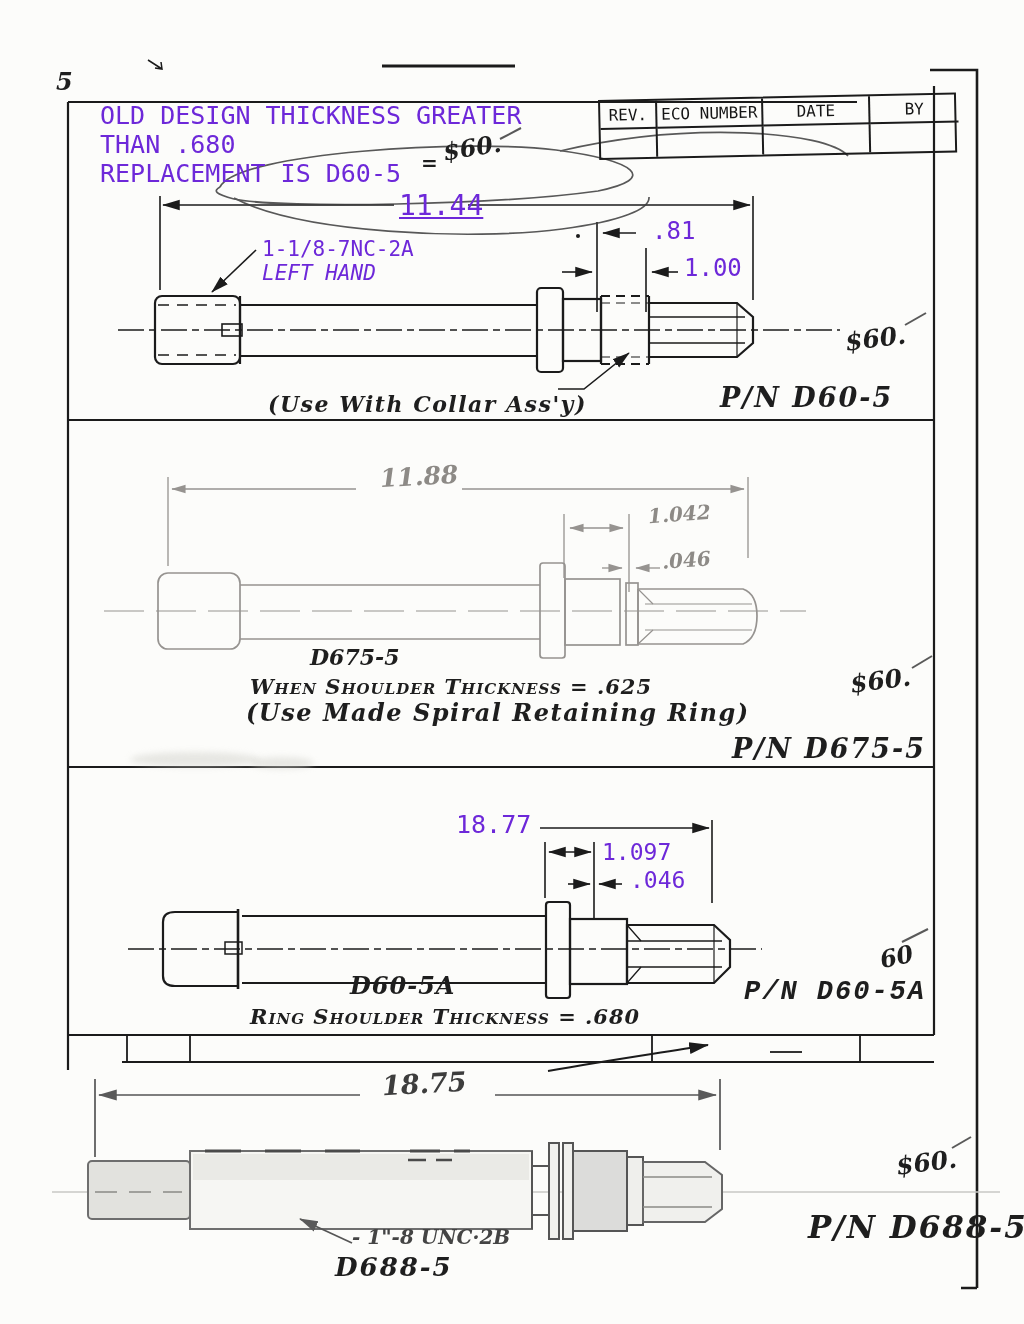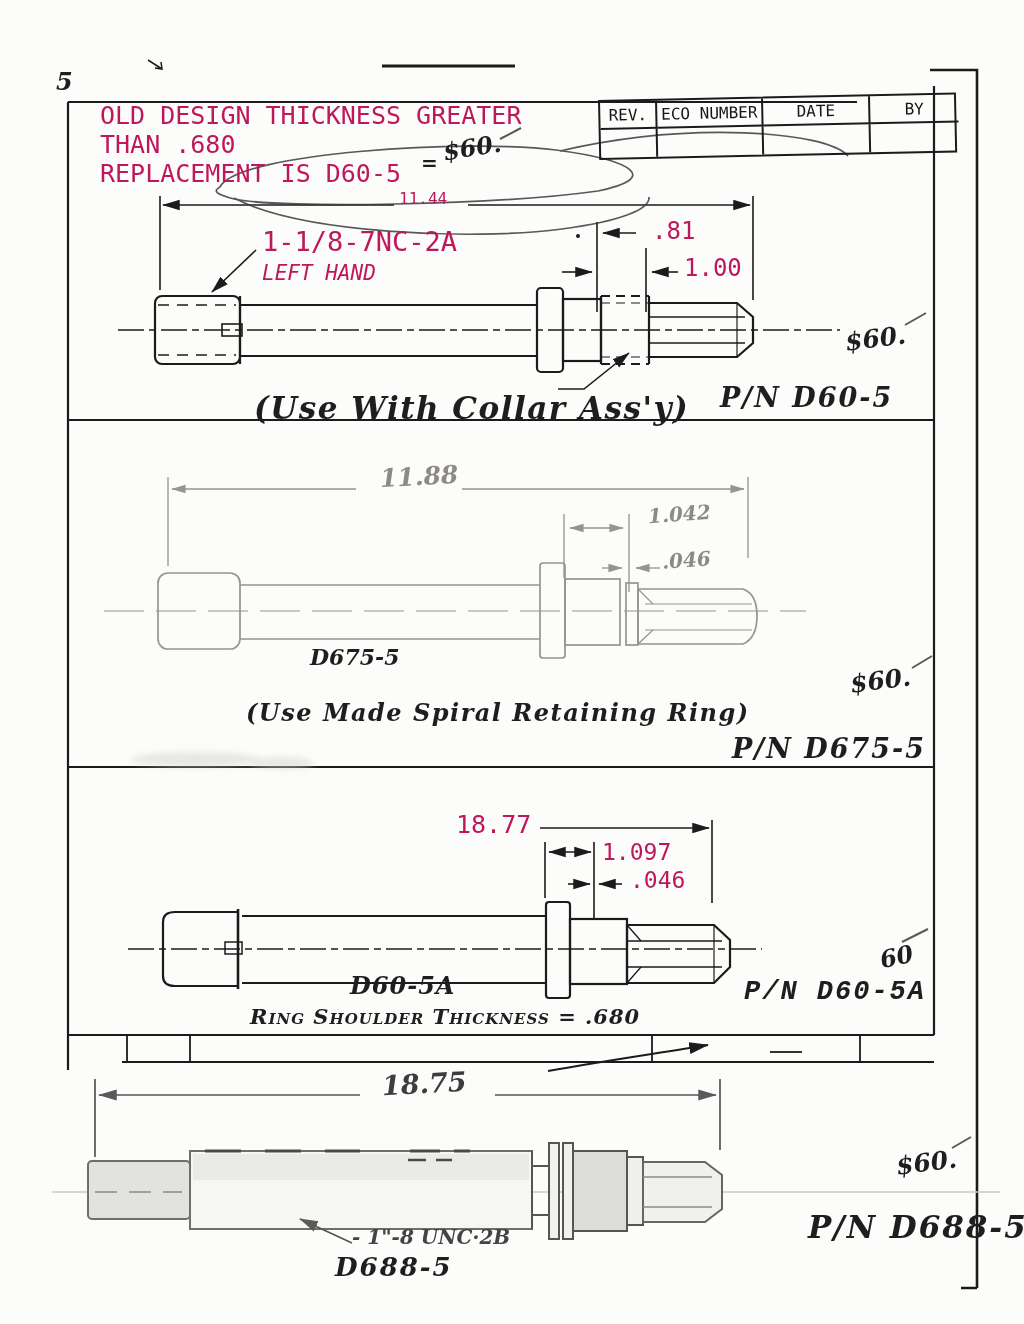--- a/index.html
+++ b/index.html
@@ -5,21 +5,21 @@
   * { margin:0; padding:0; box-sizing:border-box; }
   html,body { background:#e9e9e6; }
   .sheet {
     position:relative; width:1024px; height:1324px;
     background:#fcfcfa; overflow:hidden;
     font-family:"DejaVu Sans Mono","Liberation Mono",monospace;
   }
   .abs { position:absolute; }
   .cad {
     font-family:"DejaVu Sans Mono","Liberation Mono",monospace;
-    color:#be185d; white-space:pre; line-height:1.05;
+    color:#6d28d9; white-space:pre; line-height:1.05;
   }
   .hand {
     font-family:"DejaVu Serif","Liberation Serif",serif;
     font-style:italic; color:#1e1e1e; white-space:pre; line-height:1;
     font-weight:600;
   }
   .hand.sc { font-variant:small-caps; letter-spacing:1px; }
   .hand.pencil { color:#8d8a86; }
   .revtbl {
     left:598px; top:100px; width:358px;
@@ -196,33 +196,34 @@
     <div class="cell">REV.</div>
     <div class="cell">ECO NUMBER</div>
     <div class="cell">DATE</div>
     <div class="cell">BY</div>
     <div class="cell last"></div>
     <div class="cell last"></div>
     <div class="cell last"></div>
     <div class="cell last"></div>
   </div>
 
-  <div class="abs cad" style="left:399px;top:191px;font-size:16px;">11.44</div>
+  <div class="abs cad" style="left:399px;top:191px;font-size:28px;text-decoration:underline;">11.44</div>
   <div class="abs cad" style="left:652px;top:219px;font-size:24px;">.81</div>
   <div class="abs cad" style="left:684px;top:256px;font-size:24px;">1.00</div>
-  <div class="abs cad" style="left:262px;top:228px;font-size:27px;">1-1/8-7NC-2A</div>
+  <div class="abs cad" style="left:262px;top:238px;font-size:21px;">1-1/8-7NC-2A</div>
   <div class="abs cad" style="left:262px;top:262px;font-size:21px;font-style:italic;">LEFT HAND</div>
-  <div class="abs hand" style="left:254px;top:393px;font-size:31px;letter-spacing:1.5px;">(Use With Collar Ass'y)</div>
+  <div class="abs hand" style="left:268px;top:393px;font-size:22px;letter-spacing:1.5px;">(Use With Collar Ass'y)</div>
   <div class="abs hand" style="left:720px;top:384px;font-size:27px;letter-spacing:2px;">P/N D60-5</div>
   <div class="abs hand" style="left:845px;top:326px;font-size:25px;transform:rotate(-7deg);">$60.</div>
 
   <div class="abs hand pencil" style="left:380px;top:464px;font-size:25px;transform:rotate(-3deg);">11.88</div>
   <div class="abs hand pencil" style="left:648px;top:504px;font-size:20px;transform:rotate(-4deg);">1.042</div>
   <div class="abs hand pencil" style="left:662px;top:550px;font-size:20px;transform:rotate(-4deg);">.046</div>
   <div class="abs hand" style="left:310px;top:646px;font-size:22px;">D675-5</div>
+  <div class="abs hand sc" style="left:250px;top:676px;font-size:21px;">When Shoulder Thickness = .625</div>
   <div class="abs hand" style="left:246px;top:701px;font-size:24px;letter-spacing:1.5px;">(Use Made Spiral Retaining Ring)</div>
   <div class="abs hand" style="left:732px;top:735px;font-size:27px;letter-spacing:2px;">P/N D675-5</div>
   <div class="abs hand" style="left:850px;top:668px;font-size:25px;transform:rotate(-7deg);">$60.</div>
 
   <div class="abs cad" style="left:456px;top:812px;font-size:25px;">18.77</div>
   <div class="abs cad" style="left:602px;top:840px;font-size:23px;">1.097</div>
   <div class="abs cad" style="left:630px;top:868px;font-size:23px;">.046</div>
   <div class="abs hand" style="left:350px;top:974px;font-size:24px;letter-spacing:1px;">D60-5A</div>
   <div class="abs hand sc" style="left:250px;top:1006px;font-size:21px;">Ring Shoulder Thickness = .680</div>
   <div class="abs hand" style="left:744px;top:979px;font-size:27px;letter-spacing:2px;font-family:Liberation Mono, monospace;">P/N D60-5A</div>

